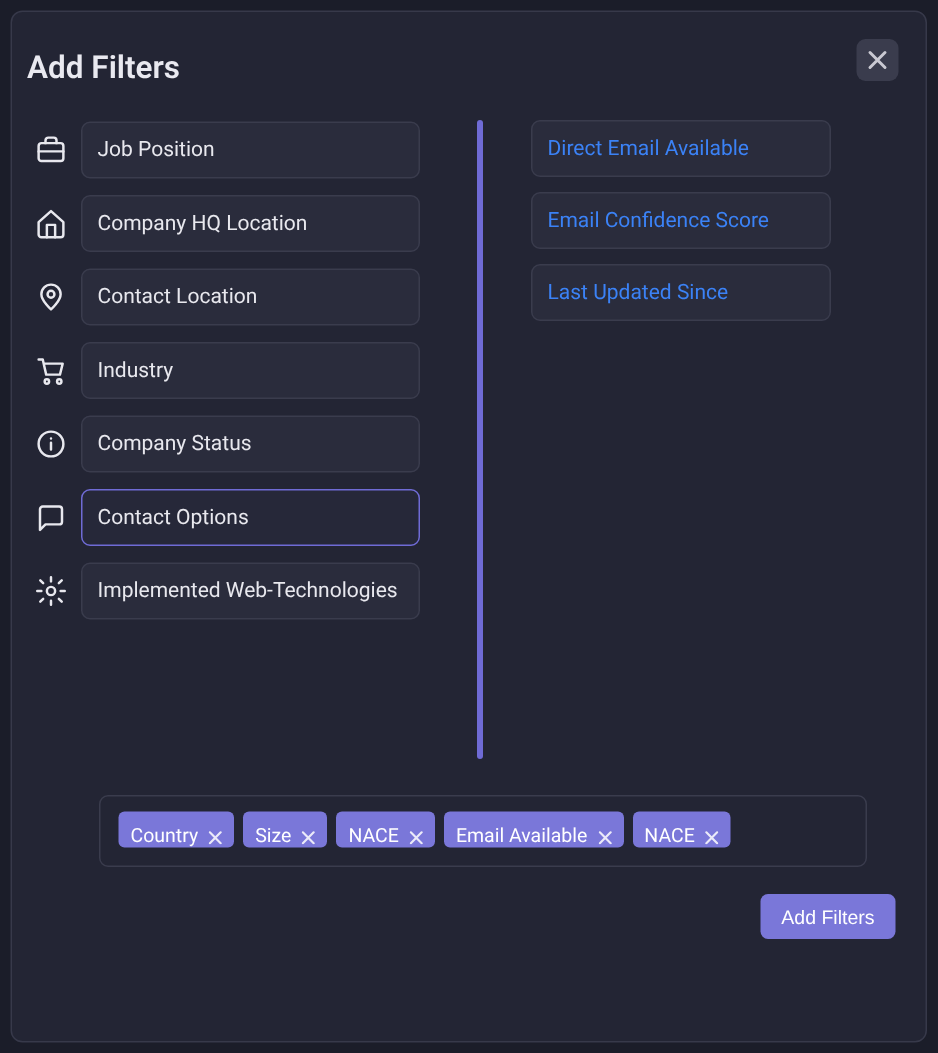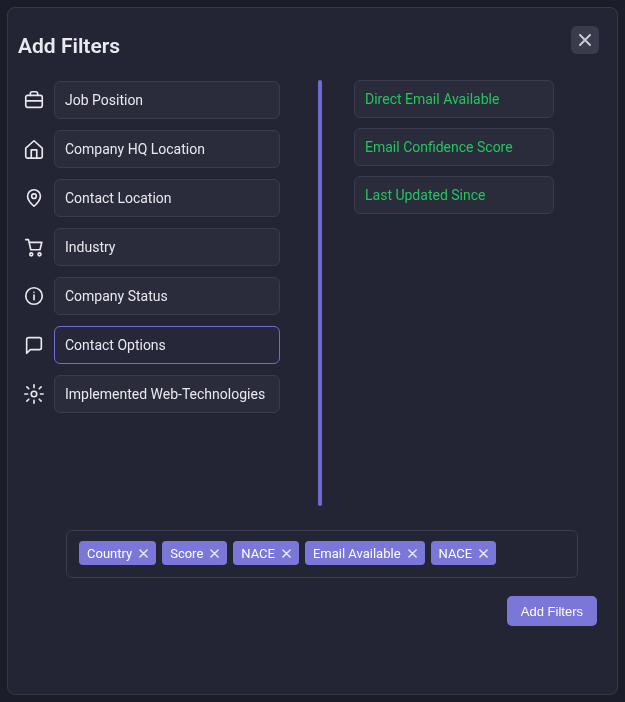--- a/index.html
+++ b/index.html
@@ -91,21 +91,21 @@
   .sub-btn {
     width: 200px;
     height: 38px;
     background: #2a2c3c;
     border: 1px solid #3a3c4d;
     border-radius: 6px;
     display: flex;
     align-items: center;
     padding-left: 10px;
     font-size: 14px;
-    color: #22c55e;
+    color: #3b82f6;
     cursor: pointer;
   }
   .selected-block {
     margin: 24px 0 0 56px;
     width: 512px;
     padding: 10px 10px 12px 12px;
     background: #232534;
     border: 1px solid #3a3c4d;
     border-radius: 6px;
   }
@@ -119,21 +119,21 @@
     flex-wrap: wrap;
     gap: 6px;
   }
   .chip {
     background: #7a77d9;
     color: #fff;
     font-size: 13px;
     height: 24px;
     border-radius: 4px;
     display: inline-flex;
-    align-items: center;
+    align-items: flex-end;
     padding: 0 6px 0 8px;
     gap: 5px;
     cursor: default;
   }
   .chip .x {
     width: 13px; height: 13px;
     display: inline-flex; align-items: center; justify-content: center;
     cursor: pointer;
     opacity: 0.85;
   }
@@ -263,21 +263,21 @@
     <div class="chips" id="chips">
         <div class="chip">
           <span>Country</span>
           <span class="x">
             <svg width="9" height="9" viewBox="0 0 10 10">
               <path d="M1 1L9 9M9 1L1 9" stroke="#fff" stroke-width="1.6" stroke-linecap="round"></path>
             </svg>
           </span>
         </div>
         <div class="chip">
-          <span>Score</span>
+          <span>Size</span>
           <span class="x">
             <svg width="9" height="9" viewBox="0 0 10 10">
               <path d="M1 1L9 9M9 1L1 9" stroke="#fff" stroke-width="1.6" stroke-linecap="round"></path>
             </svg>
           </span>
         </div>
         <div class="chip">
           <span>NACE</span>
           <span class="x">
             <svg width="9" height="9" viewBox="0 0 10 10">

